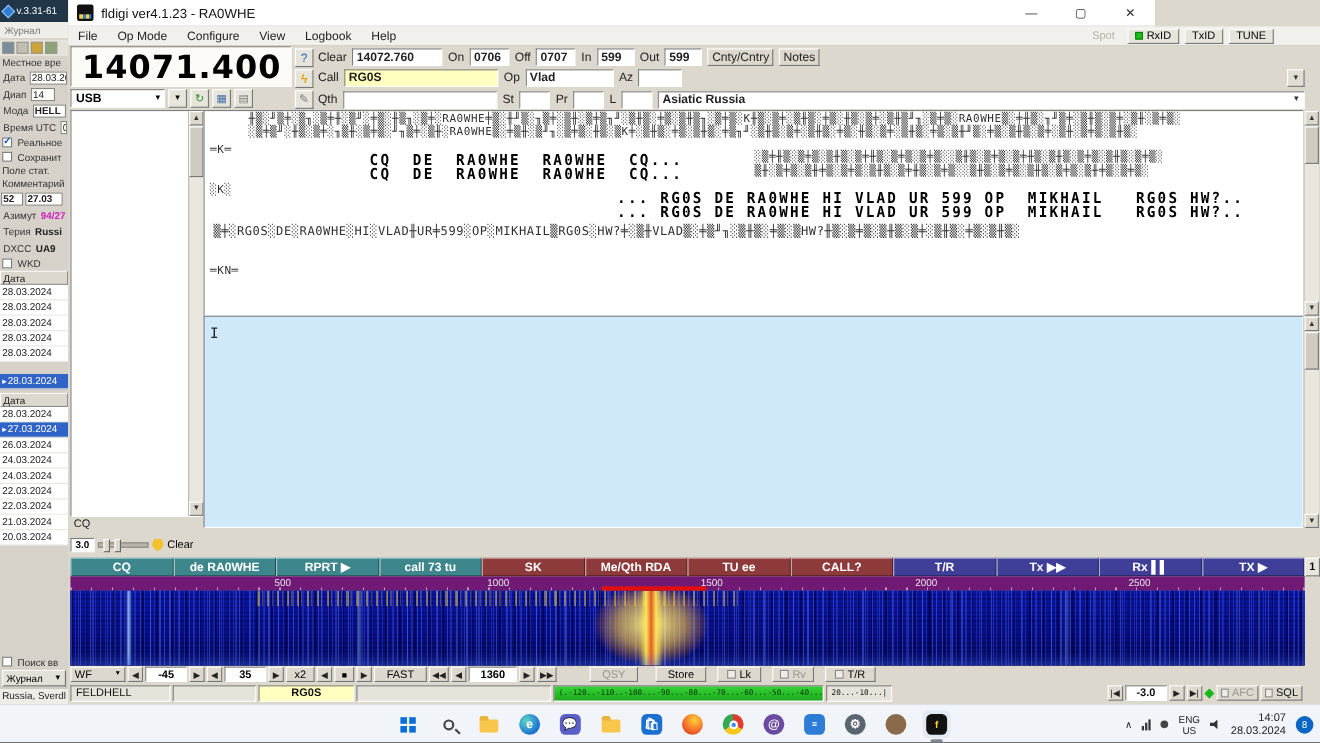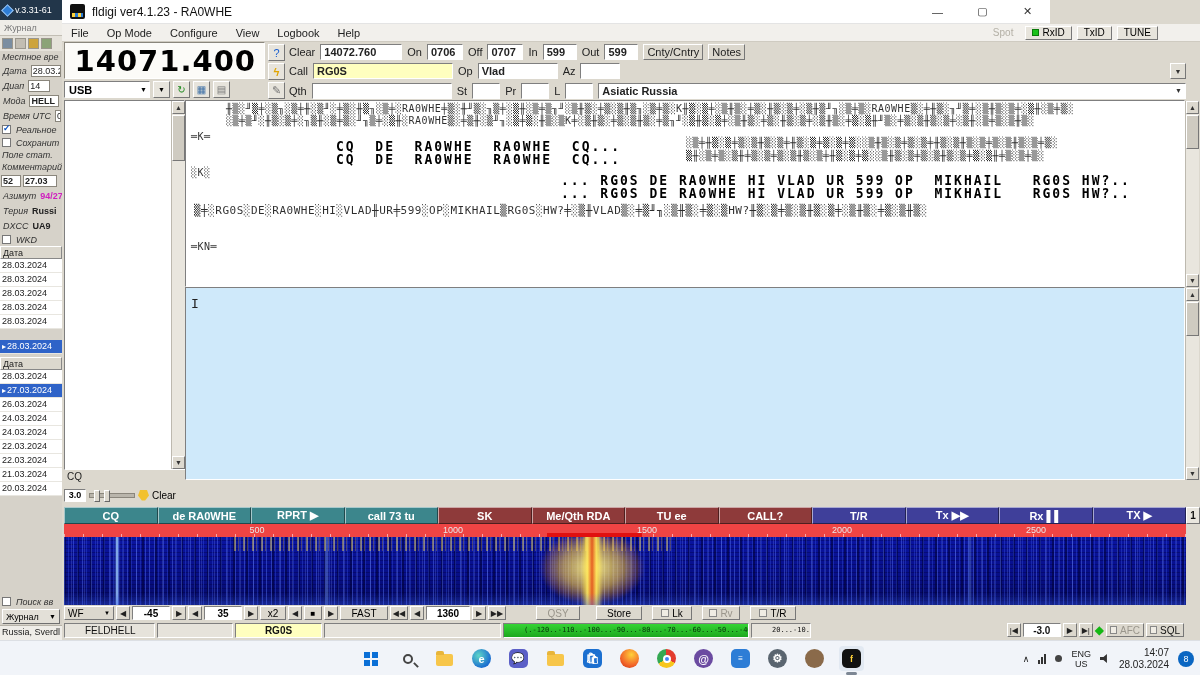--- a/index.html
+++ b/index.html
@@ -10,21 +10,21 @@
 
   
   #logapp{position:absolute;left:0;top:0;width:62px;height:640px;background:#d6d2c9;
     display:flex;flex-direction:column;font-size:9px;color:#222;overflow:hidden;}
   #logapp>*{flex:0 0 auto;white-space:nowrap;overflow:hidden;}
   .la-title{height:20px;background:#22364a;color:#fff;display:flex;align-items:center;gap:3px;padding:0 3px;font-size:9px;}
   .la-ico{width:9px;height:9px;background:#2d7dd6;transform:rotate(45deg);border:1px solid #9cc4ee;}
   .la-menu{height:16px;display:flex;align-items:center;padding:0 4px;background:#efede8;color:#777;border-bottom:1px solid #c2beb4;}
   .la-toolbar{height:15px;display:flex;align-items:center;gap:2px;padding:0 2px;background:#e5e2da;}
   .tbico{width:11px;height:11px;border:1px solid #9a968c;}
-  .la-lbl{color:#333;padding:1px 2px;font-style:italic;}
+  .la-lbl{color:#333;padding:1px 2px;}
   .la-row{height:15px;display:flex;align-items:center;gap:2px;padding:0 1px;}
   .la-val{display:inline-block;background:#fff;border:1px solid #8a867c;padding:0 1px;height:12px;line-height:11px;overflow:hidden;}
   .b{font-weight:bold;}
   .la-check{height:13px;display:flex;align-items:center;gap:3px;padding:0 2px;}
   .cb{width:9px;height:9px;background:#fff;border:1px solid #777;position:relative;flex:0 0 auto;}
   .cb.checked::after{content:"✓";position:absolute;left:0;top:-3px;font-size:9px;color:#0a52c0;font-weight:bold;}
   .la-az{color:#cf1fbf;font-weight:bold;}
   .la-hdr{height:13px;background:#dcd8ce;border:1px solid;border-color:#fff #888 #888 #fff;padding:0 2px;line-height:12px;}
   .la-item{height:14px;background:#fff;border-bottom:1px solid #e8e6e0;padding:0 2px;line-height:13px;}
   .la-item.sel{background:#2f63c8;color:#fff;}
@@ -92,21 +92,21 @@
   .caret{position:absolute;left:5px;top:8px;font-family:"DejaVu Sans Mono",monospace;font-size:13px;color:#222;}
 
   #fl-macros{position:absolute;left:2px;top:507px;width:1136px;height:17px;display:flex;}
   .macro{flex:1 1 0;height:17px;display:flex;align-items:center;justify-content:center;color:#fff;
     font-size:11px;font-weight:bold;border:1px solid;border-color:rgba(255,255,255,.55) rgba(0,0,0,.45) rgba(0,0,0,.45) rgba(255,255,255,.55);
     white-space:nowrap;overflow:hidden;}
   .m-teal{background:#3c868c;} .m-red{background:#8e3a3a;} .m-navy{background:#3f3f9a;}
   .macro-page{flex:0 0 14px;background:#e9e6de;color:#111;font-size:10px;font-weight:bold;display:flex;align-items:center;justify-content:center;
     border:1px solid;border-color:#fff #777 #777 #fff;}
 
-  #fl-scale{position:absolute;left:2px;top:524px;width:1122px;height:13px;background:#ef4444;color:#e8e8e8;font-size:9px;}
+  #fl-scale{position:absolute;left:2px;top:524px;width:1122px;height:13px;background:#701a75;color:#e8e8e8;font-size:9px;}
   #fl-scale::after{content:"";position:absolute;left:0;bottom:0;width:100%;height:3px;
     background:repeating-linear-gradient(90deg,rgba(255,255,255,.55) 0 1px,transparent 1px 19px);}
   .scale-num{position:absolute;top:1px;transform:translateX(-50%);}
   #wf-marker{position:absolute;left:483px;bottom:0;width:95px;height:4px;background:#e01010;z-index:2;}
 
   #fl-wf{position:absolute;left:2px;top:537px;width:1122px;height:68px;background-color:#070e86;overflow:hidden;
     background-image:
       repeating-linear-gradient(90deg,rgba(95,125,255,.40) 0 1px,rgba(10,20,120,0) 1px 4px,rgba(60,90,230,.34) 4px 5px,rgba(10,20,120,0) 5px 9px),
       repeating-linear-gradient(90deg,rgba(0,0,50,.5) 0 2px,transparent 2px 7px,rgba(135,160,255,.22) 7px 8px,transparent 8px 13px),
       repeating-linear-gradient(0deg,rgba(0,0,60,.35) 0 1px,transparent 1px 4px),
@@ -123,21 +123,21 @@
   #fl-wfctl{position:absolute;left:2px;top:605px;width:1136px;height:16px;display:flex;align-items:center;gap:2px;font-size:10px;}
   .wbtn{height:14px;display:flex;align-items:center;justify-content:center;background:#dcd8ce;
     border:1px solid;border-color:#fff #777 #777 #fff;padding:0 3px;white-space:nowrap;}
   .wval{height:14px;background:#fff;border:1px solid;border-color:#7f7f7f #fff #fff #7f7f7f;
     display:flex;align-items:center;justify-content:center;font-weight:bold;}
   .chk-btn::before{content:"";width:6px;height:6px;background:#efece4;border:1px solid #888;margin-right:3px;display:inline-block;}
   .dim-t{color:#9a968c;}
 
   #fl-status{position:absolute;left:2px;top:622px;width:1136px;height:16px;display:flex;align-items:center;gap:2px;font-size:10px;color:#111;}
   .sbox{height:15px;border:1px solid;border-color:#7f7f7f #fff #fff #7f7f7f;background:#e6e3db;
-    display:flex;align-items:center;padding:0 20px;overflow:hidden;white-space:nowrap;}
+    display:flex;align-items:center;padding:0 4px;overflow:hidden;white-space:nowrap;}
   .smeter{font-family:"DejaVu Sans Mono",monospace;font-size:7px;letter-spacing:0;color:#06320a;
     background:linear-gradient(180deg,#35d435,#1da81d);}
   .diamond{color:#14b814;font-size:12px;}
 
   
   #taskbar{position:absolute;left:0;top:640px;width:1200px;height:35px;background:#f1f4f9;border-top:1px solid #dcdfe4;
     display:flex;align-items:center;}
   #tb-center{position:absolute;left:358px;top:0;height:35px;display:flex;align-items:center;gap:12px;}
   .tbi{width:25px;height:25px;border-radius:4px;display:flex;align-items:center;justify-content:center;position:relative;flex:0 0 auto;}
   .win-grid{width:14px;height:14px;display:grid;grid-template-columns:6px 6px;grid-template-rows:6px 6px;gap:2px;}

